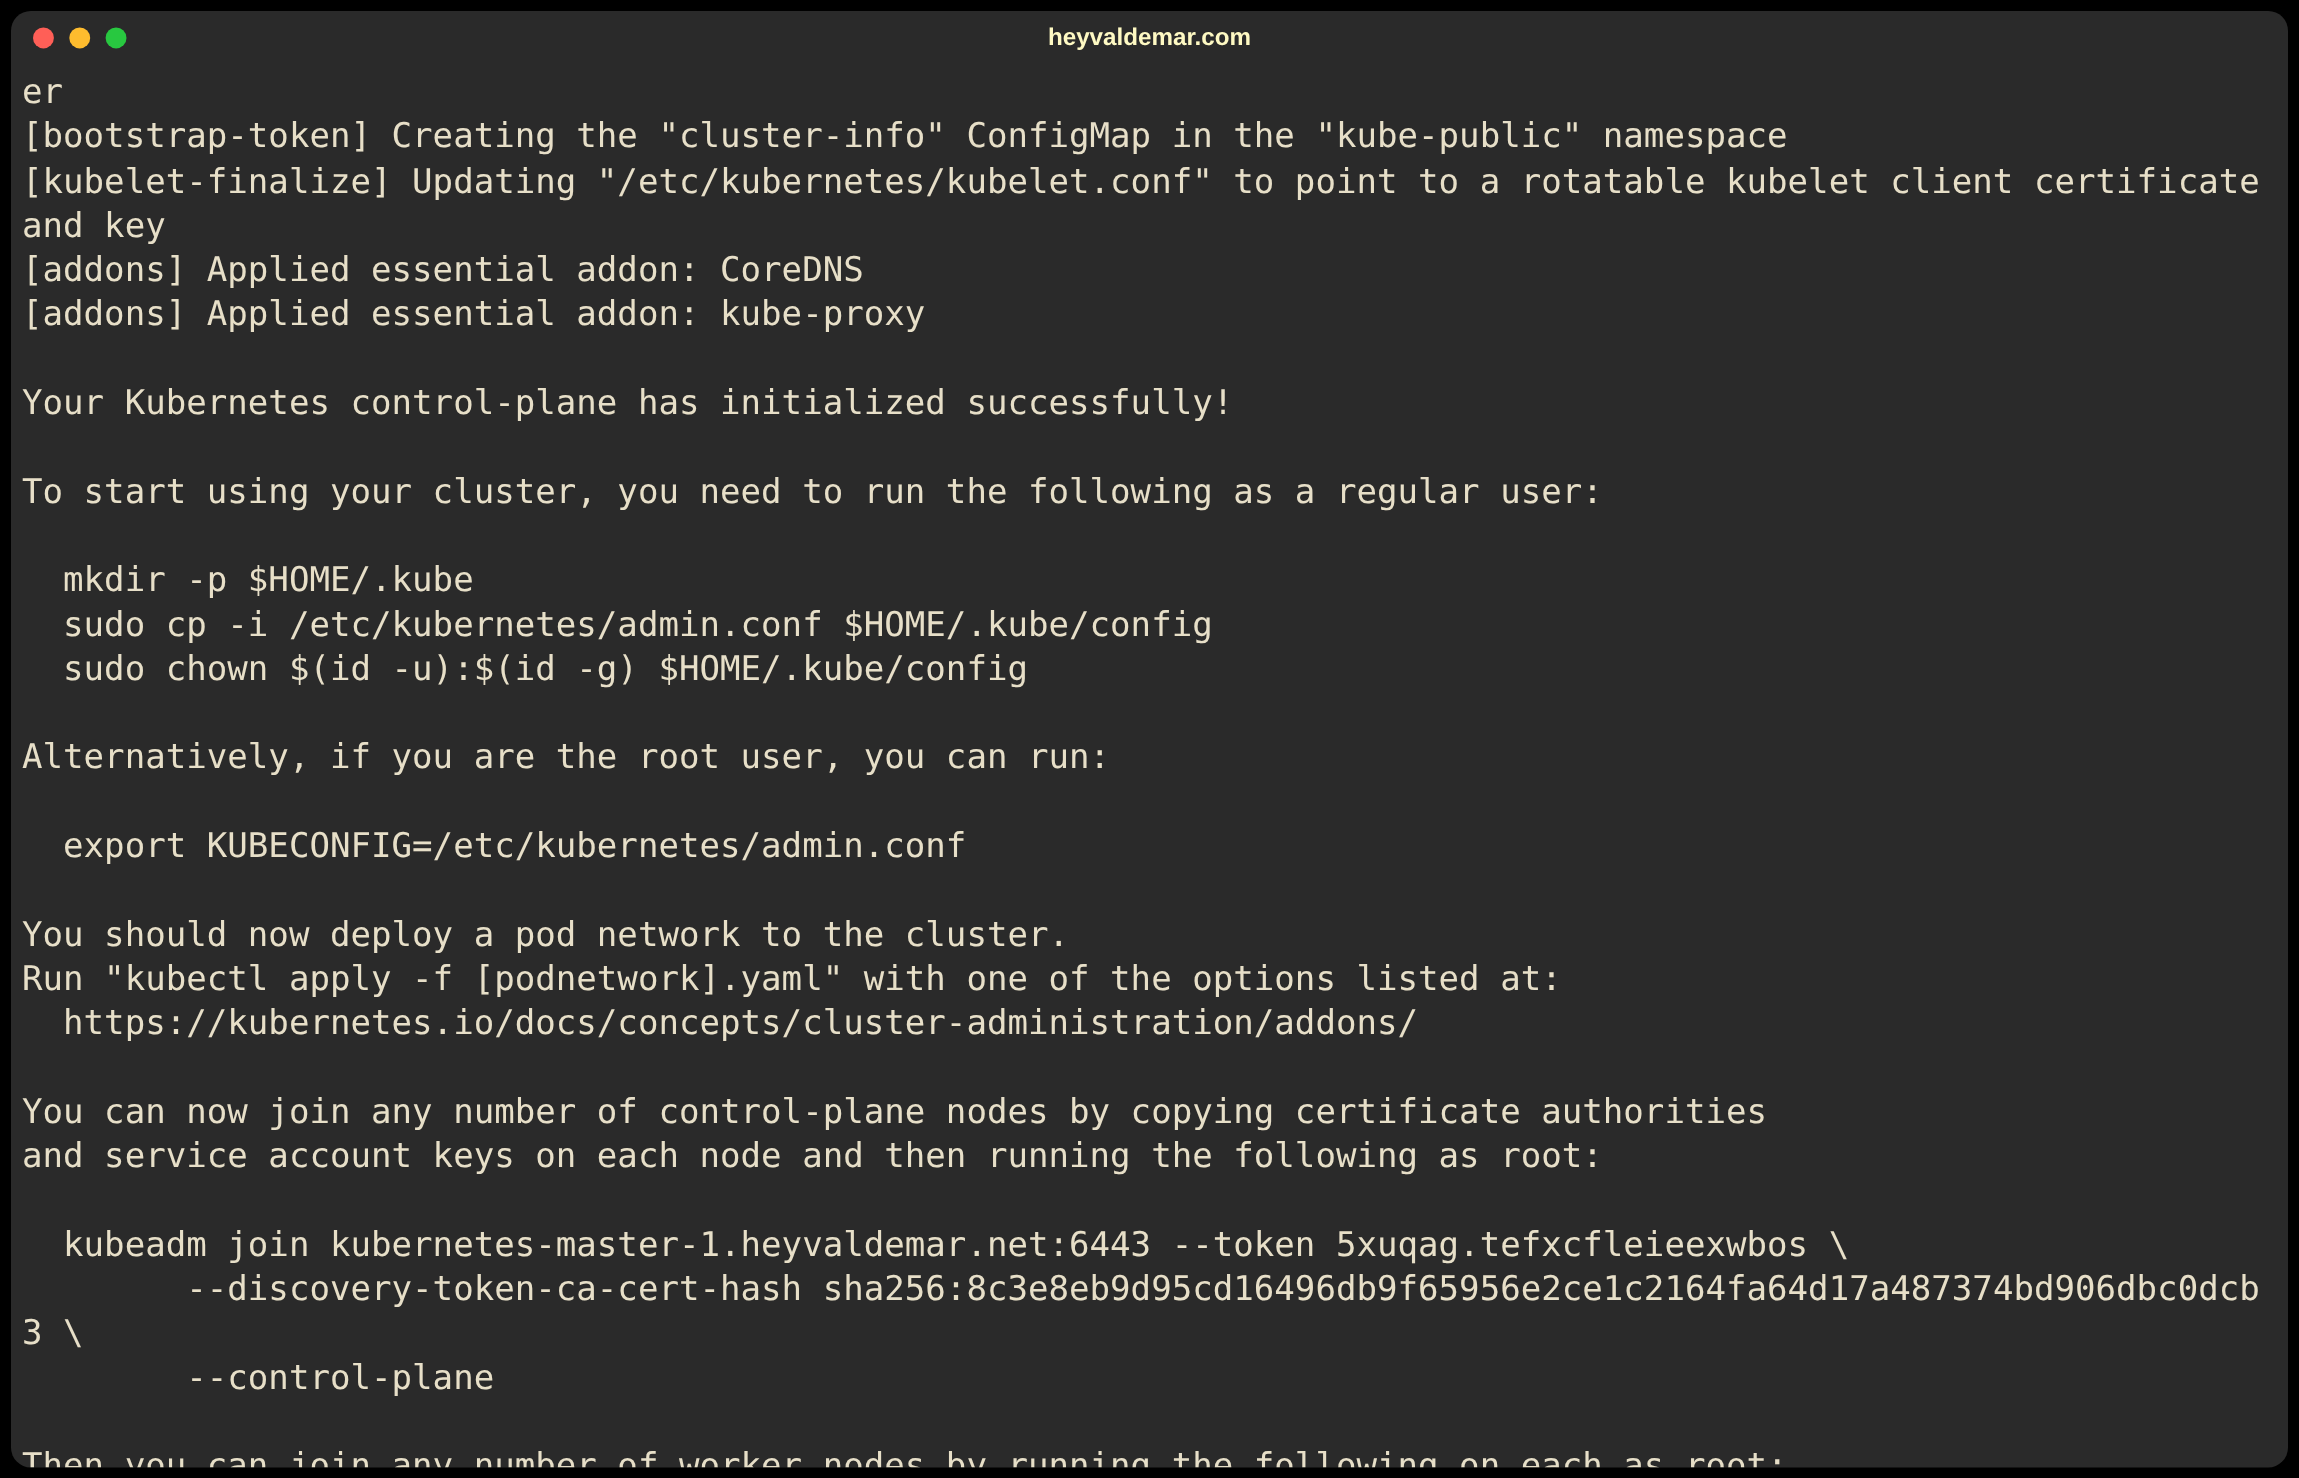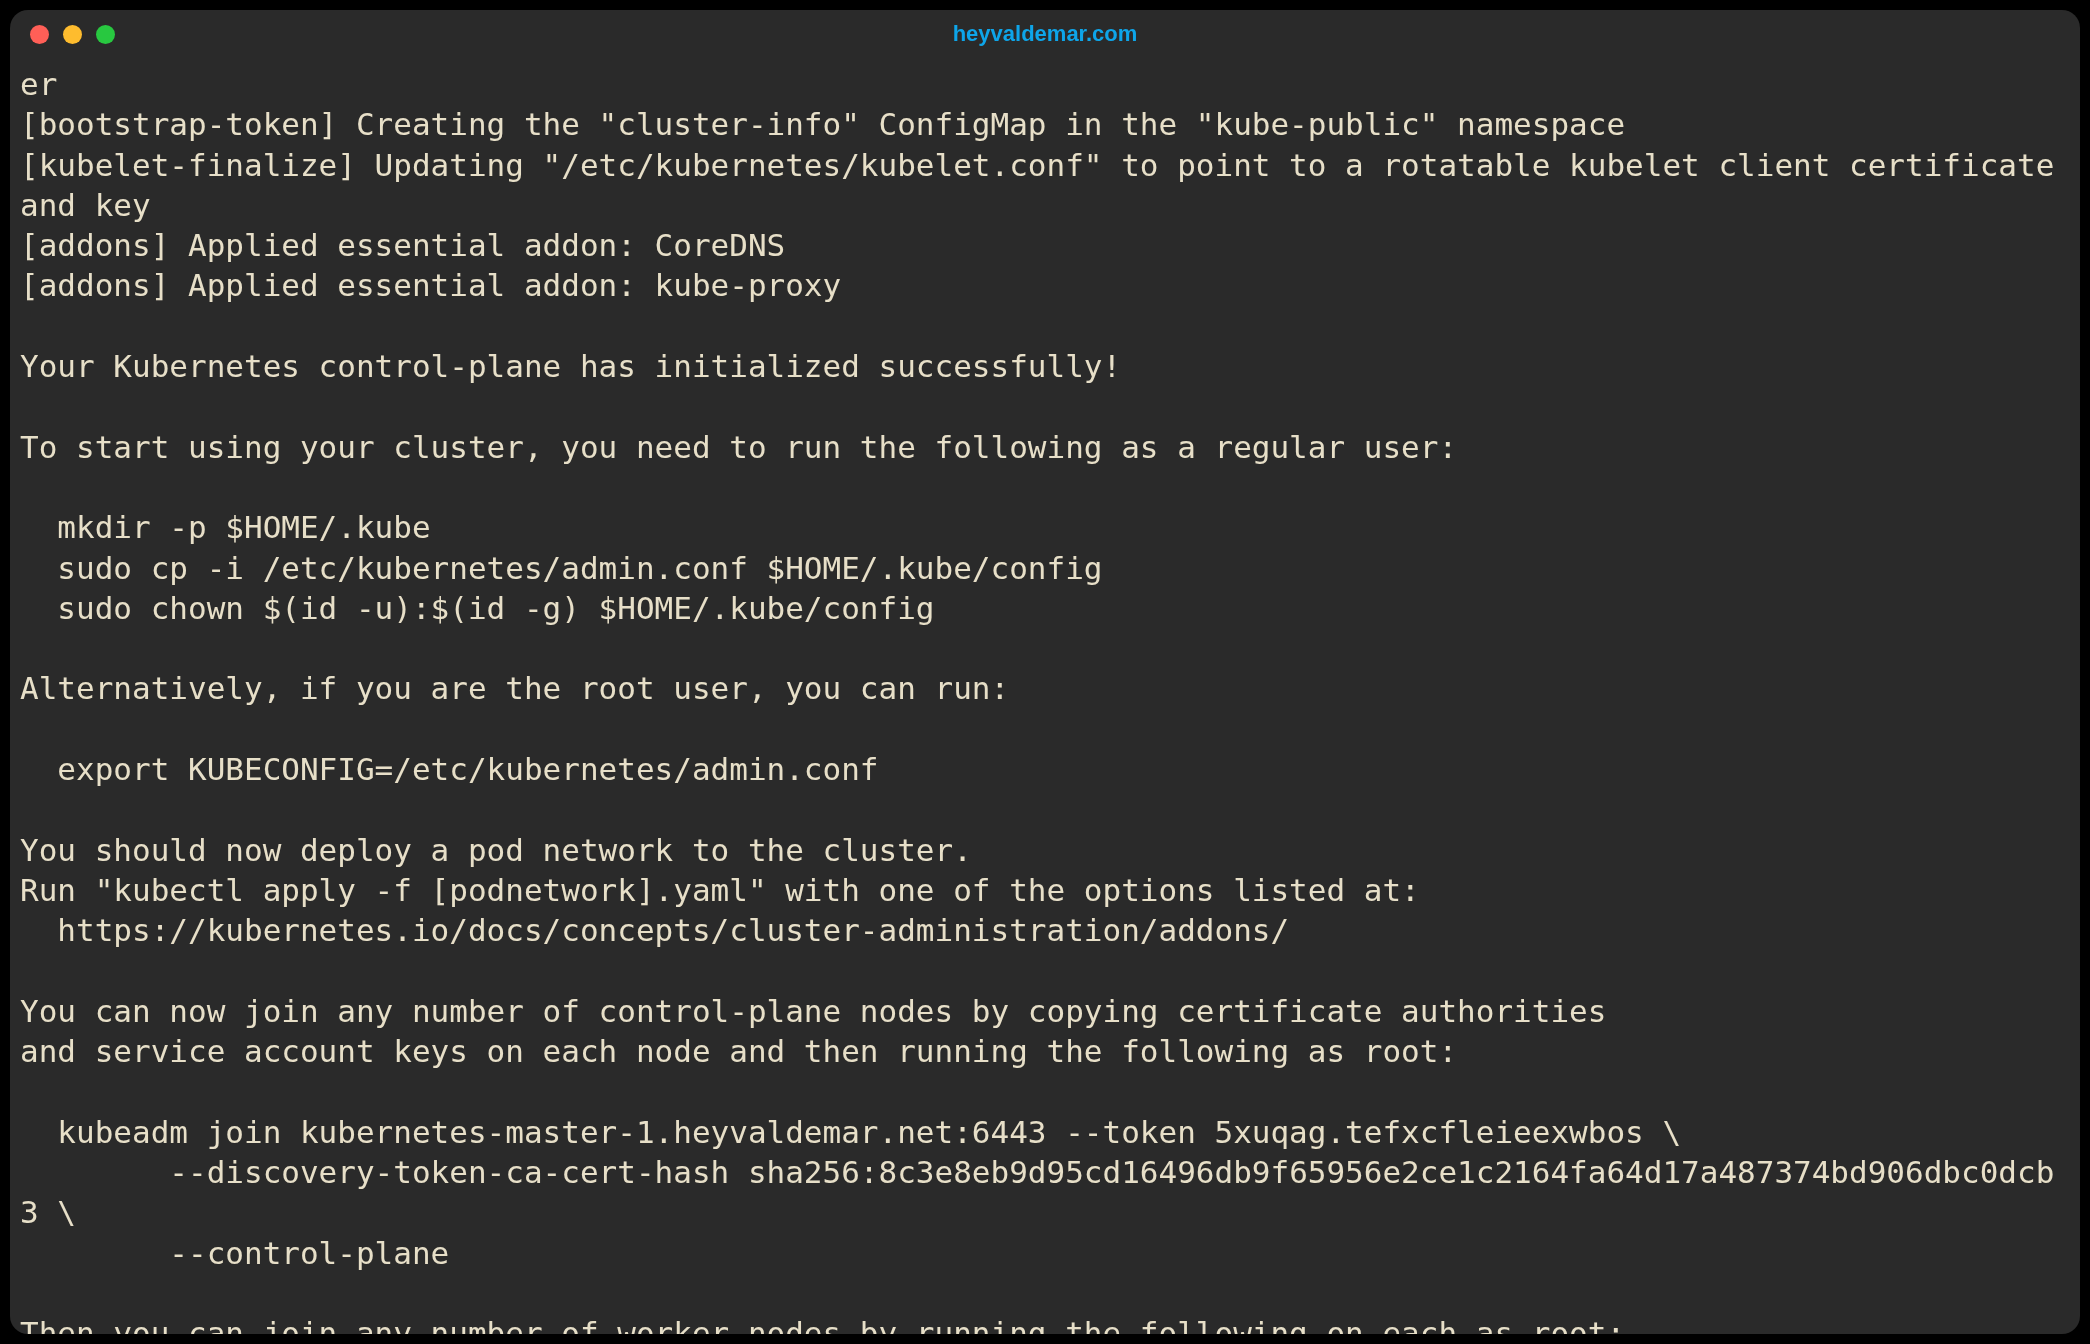--- a/index.html
+++ b/index.html
@@ -43,21 +43,21 @@
     border-radius: 50%;
   }
   .tl-close    { background: #ff5f57; }
   .tl-minimize { background: #febc2e; }
   .tl-zoom     { background: #28c840; }
   .title {
     position: absolute;
     left: 0;
     right: 0;
     text-align: center;
-    color: #0ea5e9;
+    color: #fef9c3;
     font-family: -apple-system, BlinkMacSystemFont, "Helvetica Neue", Arial, sans-serif;
     font-size: 22px;
     font-weight: 600;
     pointer-events: none;
   }
   .terminal {
     flex: 1;
     padding: 6px 10px 14px 10px;
     font-family: "SF Mono", "Menlo", "Monaco", "Consolas", monospace;
     font-size: 31px;

